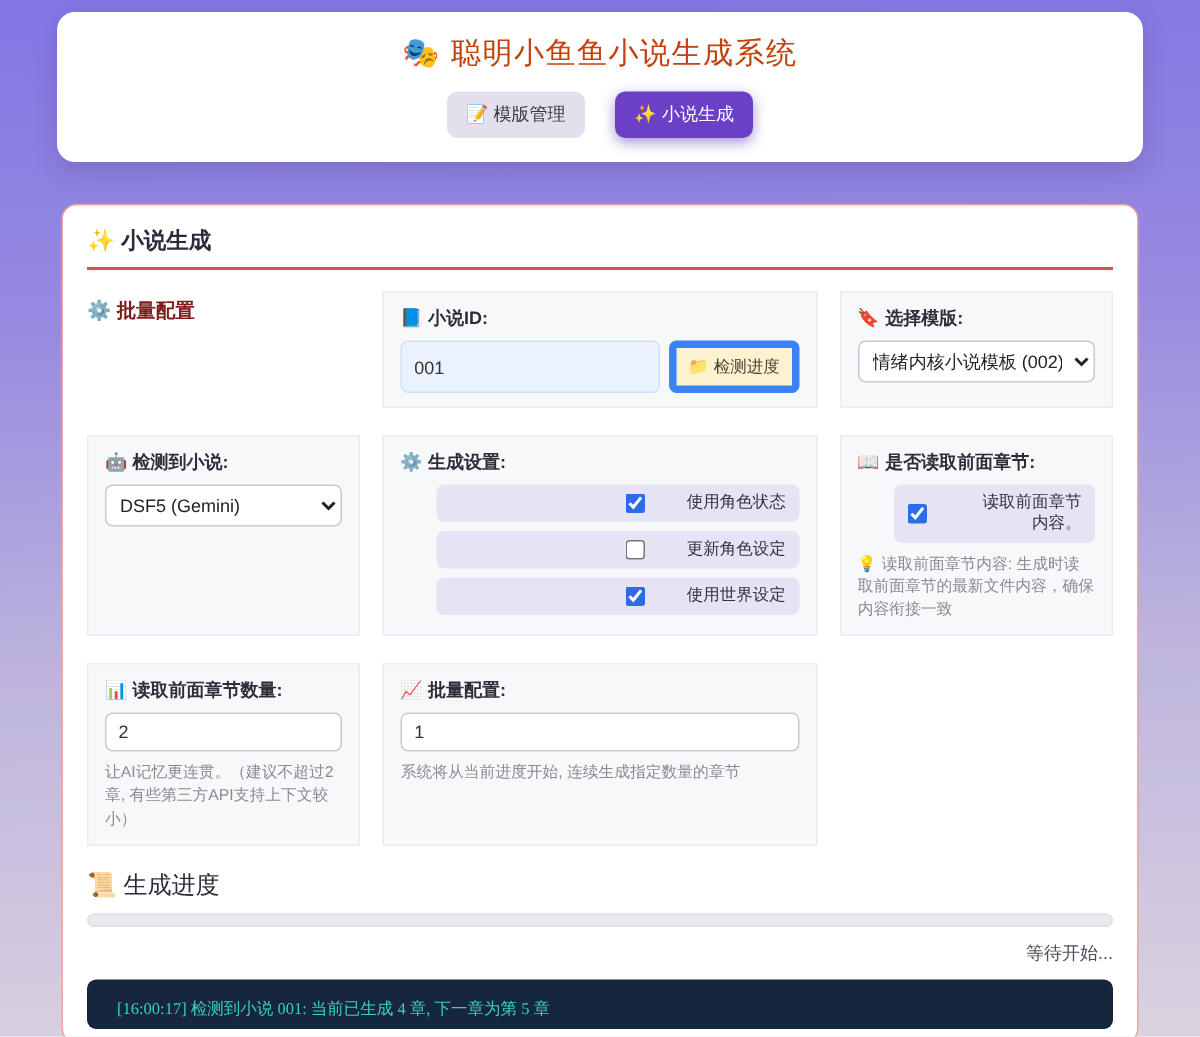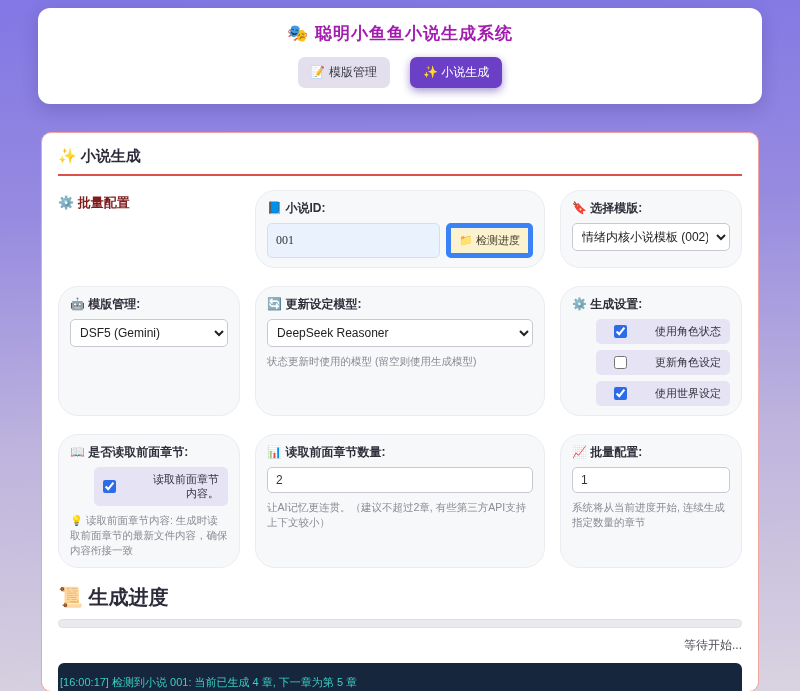--- a/index.html
+++ b/index.html
@@ -9,21 +9,21 @@
     background: linear-gradient(178deg, #8277e4 0%, #968ae0 30%, #bdb3dd 62%, #d9d3e0 100%);
   }
 
   
   .header-card {
     width: 724px; margin: 8px auto 0;
     background: #ffffff; border-radius: 12px;
     padding: 14px 10px 16px; text-align: center;
     box-shadow: 0 6px 18px rgba(40,20,90,.18);
   }
-  .app-title { font-size: 17px; font-weight: bold; color: #a21caf; letter-spacing: 1px; }
+  .app-title { font-size: 20px; font-weight: normal; color: #c2410c; letter-spacing: 1px; }
   .tabs { margin-top: 12px; display: flex; justify-content: center; gap: 20px; }
   .tab {
     font-size: 12px; padding: 7px 13px; border-radius: 7px; border: none;
     cursor: pointer; font-family: inherit;
   }
   .tab.inactive { background: #e3dfec; color: #3a3a46; }
   .tab.active { background: #6b3fc6; color: #ffffff; box-shadow: 0 3px 9px rgba(60,20,150,.45); }
 
   
   .main-card {
@@ -31,28 +31,28 @@
     background: #ffffff; border: 1px solid #f2a49e; border-radius: 10px;
     padding: 14px 16px 16px; overflow: hidden;
   }
   .section-header {
     font-size: 15px; font-weight: bold; color: #2b2b3a;
     padding-bottom: 8px; border-bottom: 2px solid #dd4f4a; margin-bottom: 14px;
   }
 
   
   .config-grid { display: grid; grid-template-columns: 1fr 1fr 1fr; column-gap: 15px; row-gap: 18px; }
-  .panel { background: #f7f8fa; border: 1px solid #ebecf1; border-radius: 20px; padding: 9px 11px; }
+  .panel { background: #f7f8fa; border: 1px solid #ebecf1; border-radius: 0; padding: 9px 11px; }
   .panel-label { display: block; font-size: 12px; font-weight: bold; color: #2e2e3a; margin-bottom: 6px; }
   .batch-label { font-size: 13px; font-weight: bold; color: #7f1d1d; padding-top: 4px; }
 
   .id-row { display: flex; gap: 6px; }
   .id-input {
     flex: 1; min-width: 0; background: #e9f2fd; border: 1px solid #cfe0f5; border-radius: 5px;
-    padding: 5px 8px; font-size: 12px; color: #333; font-family: Liberation Serif, serif;
+    padding: 5px 8px; font-size: 12px; color: #333; font-family: Liberation Sans, sans-serif;
   }
   .check-btn {
     background: #fbf3cf; border: 5px solid #3b82f6; border-radius: 5px;
     padding: 5px 8px; font-size: 11px; color: #4a4030; white-space: nowrap; cursor: pointer;
     font-family: inherit;
   }
   .select {
     width: 100%; font-size: 12px; padding: 5px 5px; border: 1px solid #c9c9d2; border-radius: 5px;
     background: #ffffff; color: #222; font-family: inherit;
   }
@@ -66,27 +66,27 @@
   .check-strip:last-child { margin-bottom: 0; }
   .check-strip input { width: 13px; height: 13px; accent-color: #2e6be6; cursor: pointer; }
   .strip-label { font-size: 11px; color: #33333d; text-align: right; min-width: 64px; line-height: 1.3; }
 
   .num-input {
     width: 100%; background: #ffffff; border: 1px solid #c9c9d2; border-radius: 5px;
     padding: 5px 8px; font-size: 12px; color: #333; font-family: inherit;
   }
 
   
-  .progress-title { margin: 16px 0 8px; font-size: 20px; font-weight: bold; color: #2b2b3a; }
+  .progress-title { margin: 16px 0 8px; font-size: 16px; font-weight: normal; color: #2b2b3a; }
   .progress-bar { height: 9px; background: #e9e9ee; border: 1px solid #dedee4; border-radius: 5px; overflow: hidden; }
   .progress-fill { height: 100%; background: #6b3fc6; width: 0%; }
   .progress-status { text-align: right; font-size: 12px; color: #4d4d58; margin: 9px 0; }
   .console {
-    background: #16263c; border-radius: 6px; padding: 12px 2px; height: 33px;
-    font-family: Liberation Sans, sans-serif; font-size: 11px; color: #39cfc5;
+    background: #16263c; border-radius: 6px; padding: 12px 20px; height: 33px;
+    font-family: Liberation Serif, serif; font-size: 11px; color: #39cfc5;
     overflow: hidden; white-space: nowrap;
   }
 </style>
 </head>
 <body>
 
 <div class="header-card">
   <div class="app-title">
     <span>🎭</span>
     <span>聪明小鱼鱼小说生成系统</span>
@@ -137,37 +137,27 @@
         <span>选择模版:</span>
       </span>
       <select class="select">
         <option>情绪内核小说模板 (002)</option>
       </select>
     </div>
 
     <div class="panel">
       <span class="panel-label">
         <span>🤖</span>
-        <span>模版管理:</span>
+        <span>检测到小说:</span>
       </span>
       <select class="select">
         <option>DSF5 (Gemini)</option>
       </select>
     </div>
 
-    <div class="panel">
-      <span class="panel-label">
-        <span>🔄</span>
-        <span>更新设定模型:</span>
-      </span>
-      <select class="select">
-        <option>DeepSeek Reasoner</option>
-      </select>
-      <div class="help-text">状态更新时使用的模型 (留空则使用生成模型)</div>
-    </div>
 
     <div class="panel">
       <span class="panel-label">
         <span>⚙️</span>
         <span>生成设置:</span>
       </span>
       <div class="check-strip">
         <input type="checkbox" checked="" style="">
         <span class="strip-label">使用角色状态</span>
       </div>

